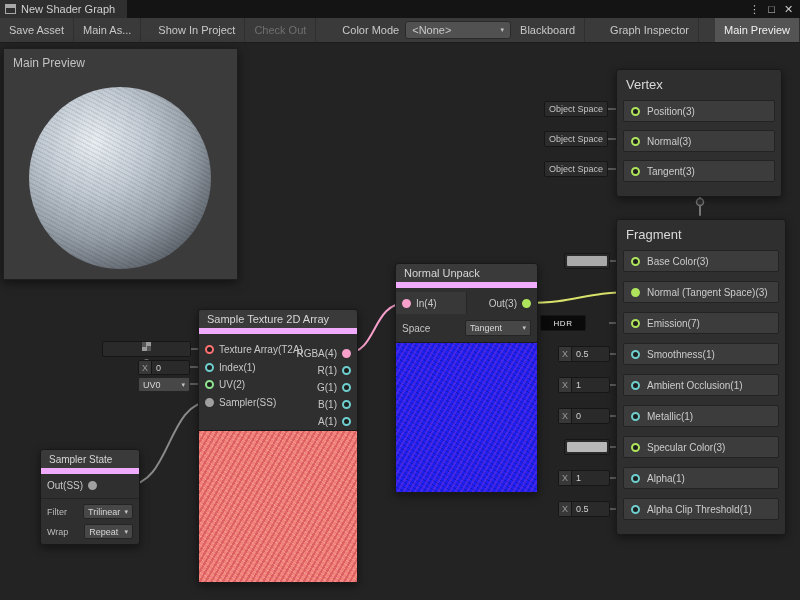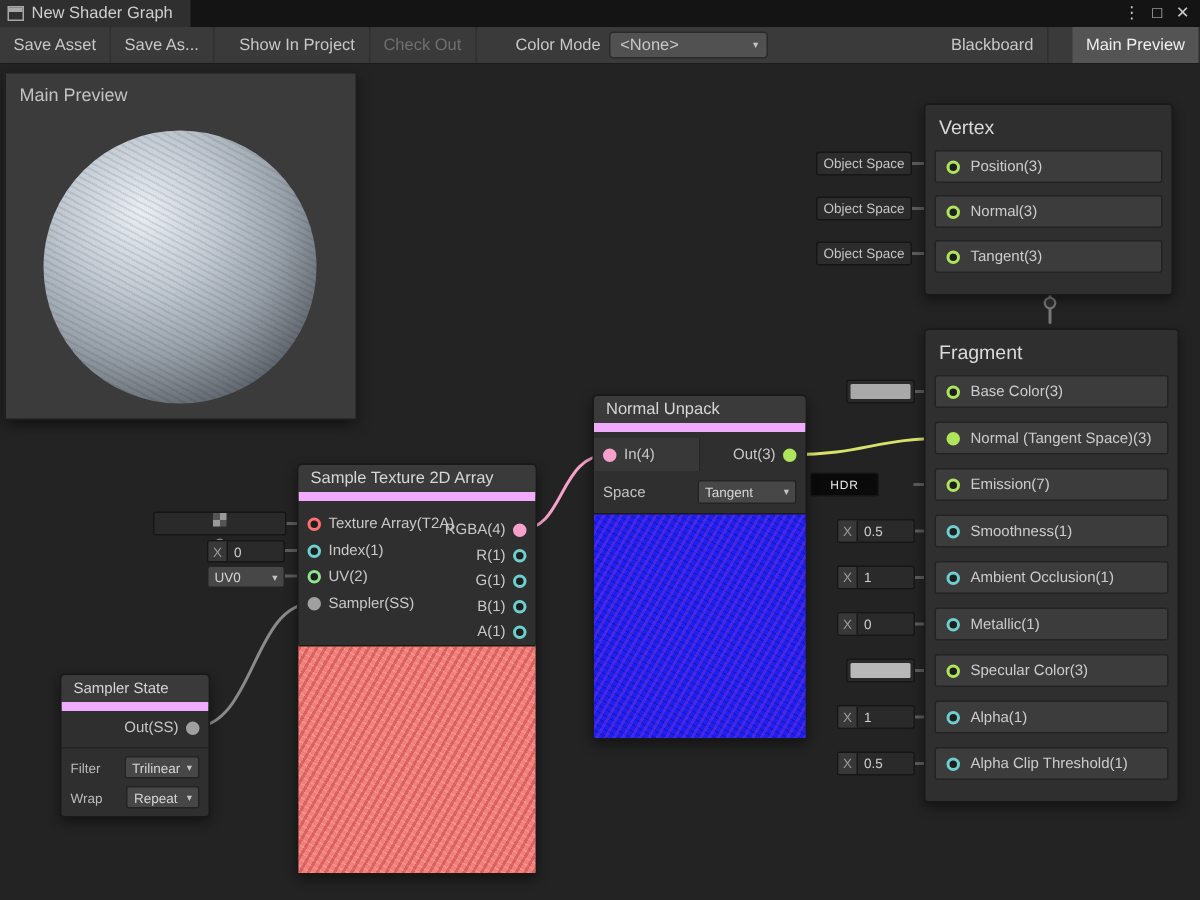--- a/index.html
+++ b/index.html
@@ -79,21 +79,21 @@
   .up-ports { display: flex; height: 22px; margin-top: 4px; font-size: 10px; color: #C8C8C8; }
   .up-in { flex: 1; display: flex; align-items: center; gap: 5px; padding-left: 6px; background: #383838; border-right: 1px solid #262626; cursor: default; }
   .up-out { flex: 1; display: flex; align-items: center; justify-content: flex-end; gap: 5px; padding-right: 6px; cursor: default; }
   .up-space { display: flex; align-items: center; justify-content: space-between; margin: 4px 6px 0 6px; height: 20px; font-size: 10px; color: #C4C4C4; }
   .up-space .dd { width: 66px; height: 16px; }
   .unpack-preview { height: 150px; margin-top: 4px; border-top: 1px solid #1A1A1A; background: #1F1FEF;
       background-image: repeating-linear-gradient(120deg, rgba(130,55,225,.38) 0 2px, transparent 2px 5px),
                         repeating-linear-gradient(30deg, rgba(0,0,0,.18) 0 1px, transparent 1px 4px); }
 
   
-  .ss-out { display: flex; align-items: center; justify-content: flex-end; gap: 5px; height: 18px; margin: 2px 6px 4px; font-size: 10px; color: #C8C8C8; cursor: default; }
+  .ss-out { display: flex; align-items: center; gap: 5px; height: 18px; margin: 2px 6px 4px; font-size: 10px; color: #C8C8C8; cursor: default; }
   .ss-divider { height: 1px; background: #242424; margin-bottom: 5px; }
   .ss-row { display: flex; align-items: center; justify-content: space-between; margin: 0 6px 5px; font-size: 9px; color: #BBBBBB; gap: 16px; }
   .ss-row .dd { width: 58px; height: 15px; }
 </style>
 </head>
 <body>
 
 <div class="titlebar">
   <div class="tab">
     <span class="tab-icon"></span>
@@ -101,31 +101,32 @@
   </div>
   <div class="win-controls">
     <span class="win-btn">⋮</span>
     <span class="win-btn">□</span>
     <span class="win-btn">✕</span>
   </div>
 </div>
 
 <div class="toolbar">
   <div class="tb-btn">Save Asset</div>
-  <div class="tb-btn">Save As...</div>
+  <div class="tb-btn">Main As...</div>
   <div class="tb-gap"></div>
   <div class="tb-btn">Show In Project</div>
   <div class="tb-btn disabled">Check Out</div>
   <div class="tb-label">Color Mode</div>
   <div class="tb-dd">
     <span>&lt;None&gt;</span>
     <span class="arrow">▾</span>
   </div>
   <div class="tb-right">
     <div class="tb-btn">Blackboard</div>
+    <div class="tb-btn">Graph Inspector</div>
     <div class="tb-btn active">Main Preview</div>
   </div>
 </div>
 
 <div class="canvas">
 
   <svg class="edges" viewBox="0 0 800 557">
     <path d="M700,147 L700,172" stroke="#777777" stroke-width="1.5"></path>
     <circle cx="700" cy="159" r="3.5" fill="#2F2F2F" stroke="#777777" stroke-width="1.5"></circle>
     <path d="M347,310 C377,310 372,260 406,260" style="stroke: rgb(247, 160, 203);"></path>

